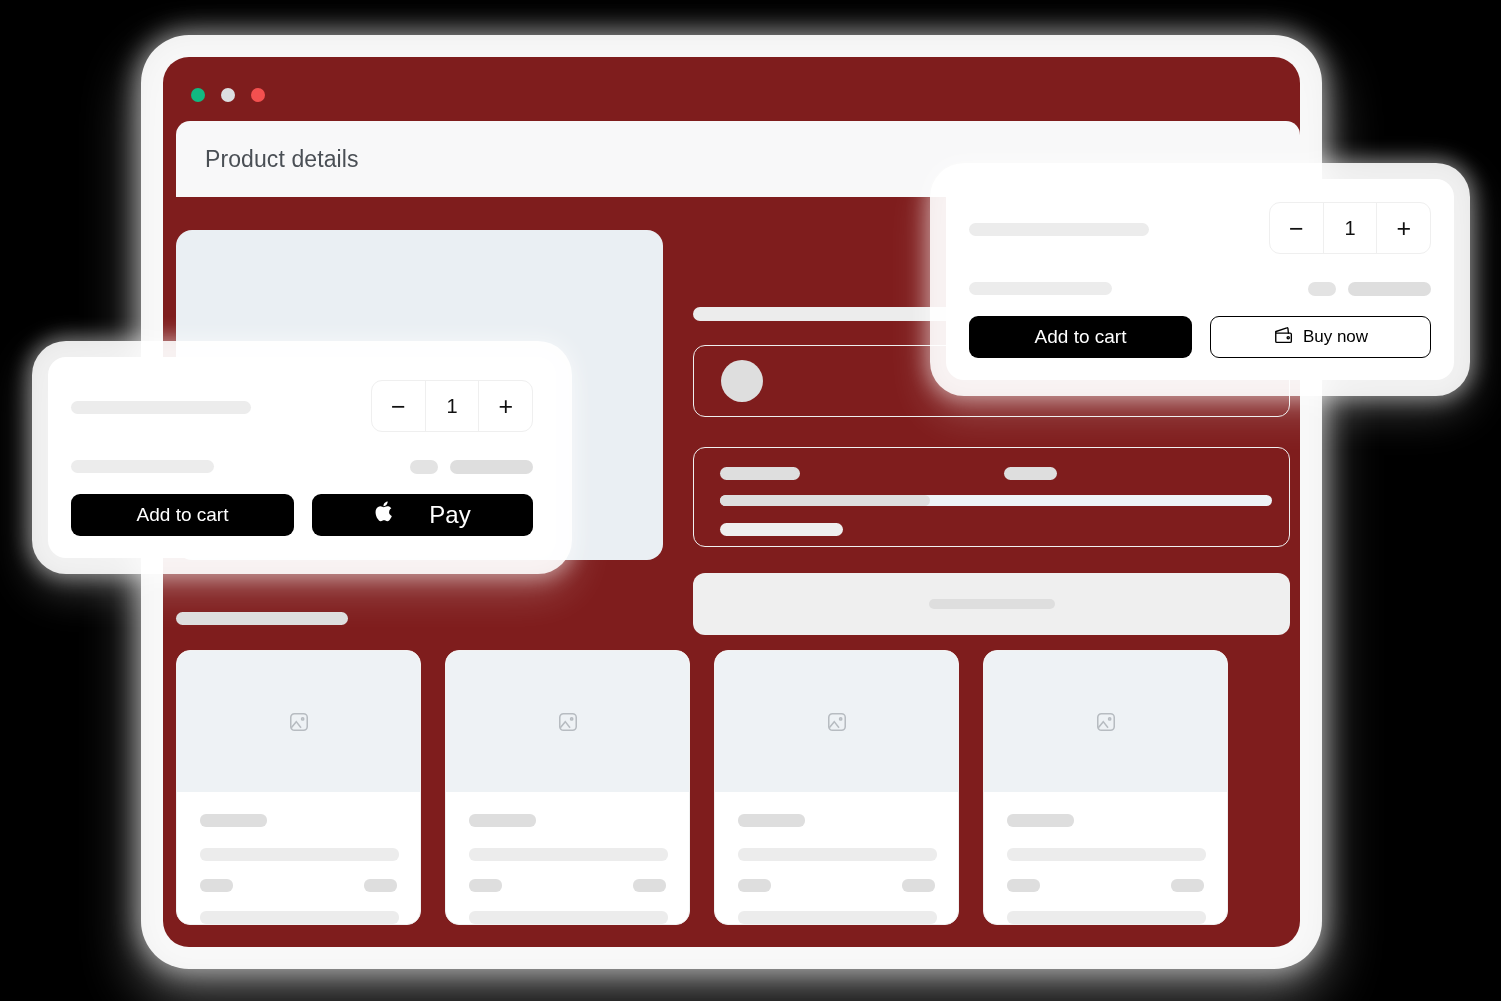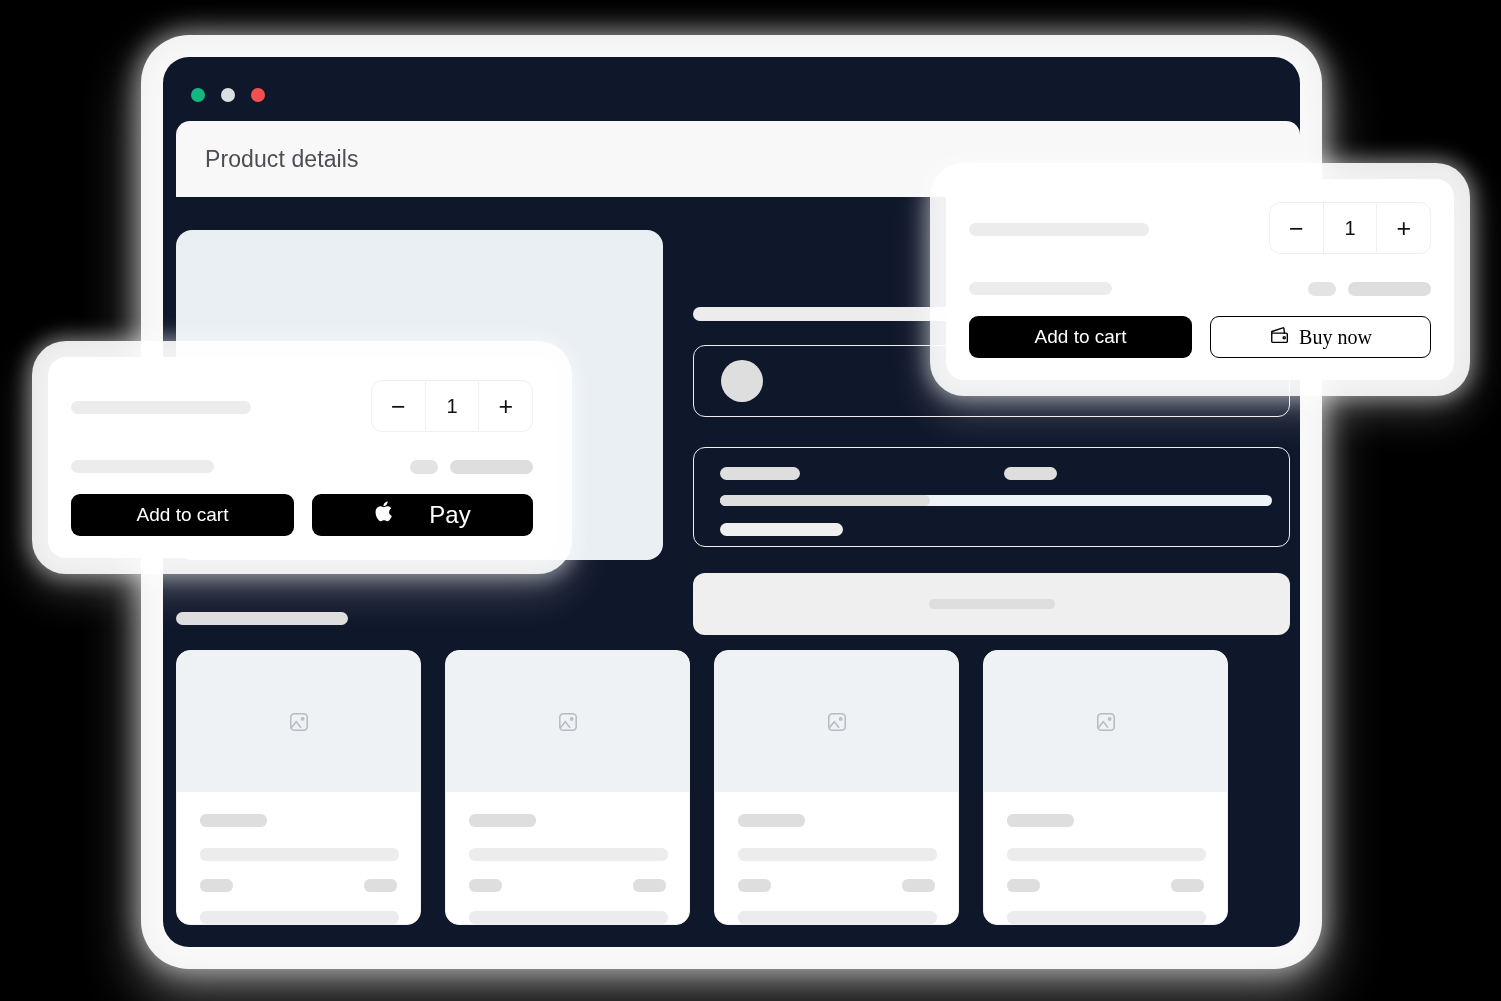--- a/index.html
+++ b/index.html
@@ -9,21 +9,21 @@
     font-family: "Liberation Sans", sans-serif;
     overflow: hidden;
   }
   .stage { position: relative; width: 1501px; height: 1001px; }
 
   
   .window {
     position: absolute;
     left: 163px; top: 57px;
     width: 1137px; height: 890px;
-    background: #0f172a;
+    background: #7f1d1d;
     border-radius: 26px;
     box-shadow:
       0 0 0 22px rgba(255,255,255,0.92),
       0 0 26px 26px rgba(255,255,255,0.55),
       0 26px 52px 30px rgba(255,255,255,0.30);
     overflow: hidden;
     z-index: 2;
   }
   .traffic { position: absolute; left: 28px; top: 31px; display: flex; gap: 16px; }
   .dot { width: 14px; height: 14px; border-radius: 50%; }
@@ -159,21 +159,21 @@
     position: absolute; left: 23px; right: 23px; bottom: 22px;
     display: flex; gap: 18px;
   }
   .btn {
     height: 42px; border-radius: 9px;
     display: flex; align-items: center; justify-content: center; gap: 8px;
     font-size: 19px; cursor: pointer;
   }
   .btn-dark { background: #000; color: #fff; width: 224px; }
   .btn-apple { background: #000; color: #fff; width: 222px; font-size: 24px; gap: 36px; }
-  .btn-outline { background: #fff; color: #000; width: 222px; border: 1.6px solid #000; font-size: 20px; font-family: Liberation Serif, serif; }
+  .btn-outline { background: #fff; color: #000; width: 222px; border: 1.6px solid #000; font-size: 17px; }
   .apple-glyph { font-size: 23px; line-height: 1; position: relative; top: -2px; }
 </style>
 </head>
 <body>
 
 <div class="stage">
 
   <div class="window">
 
     <div class="traffic">

